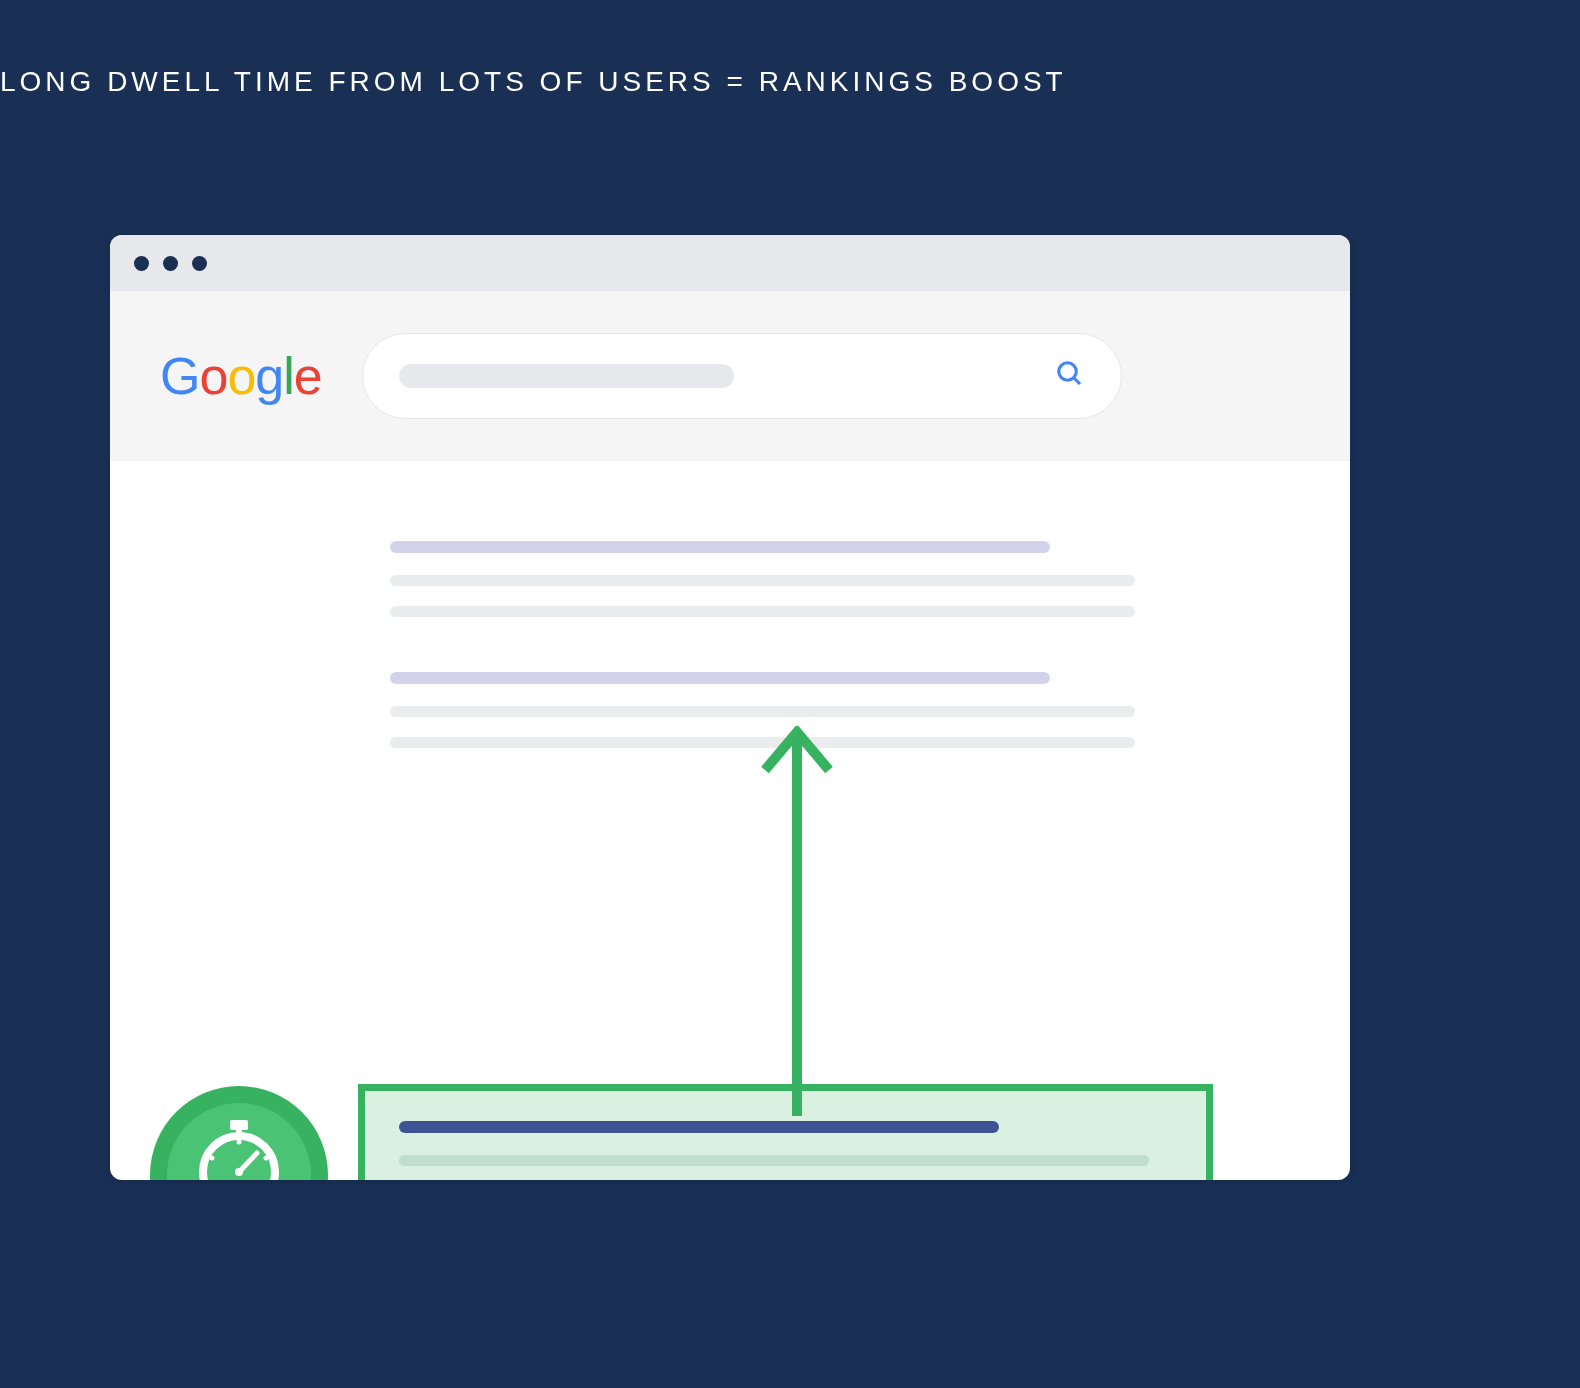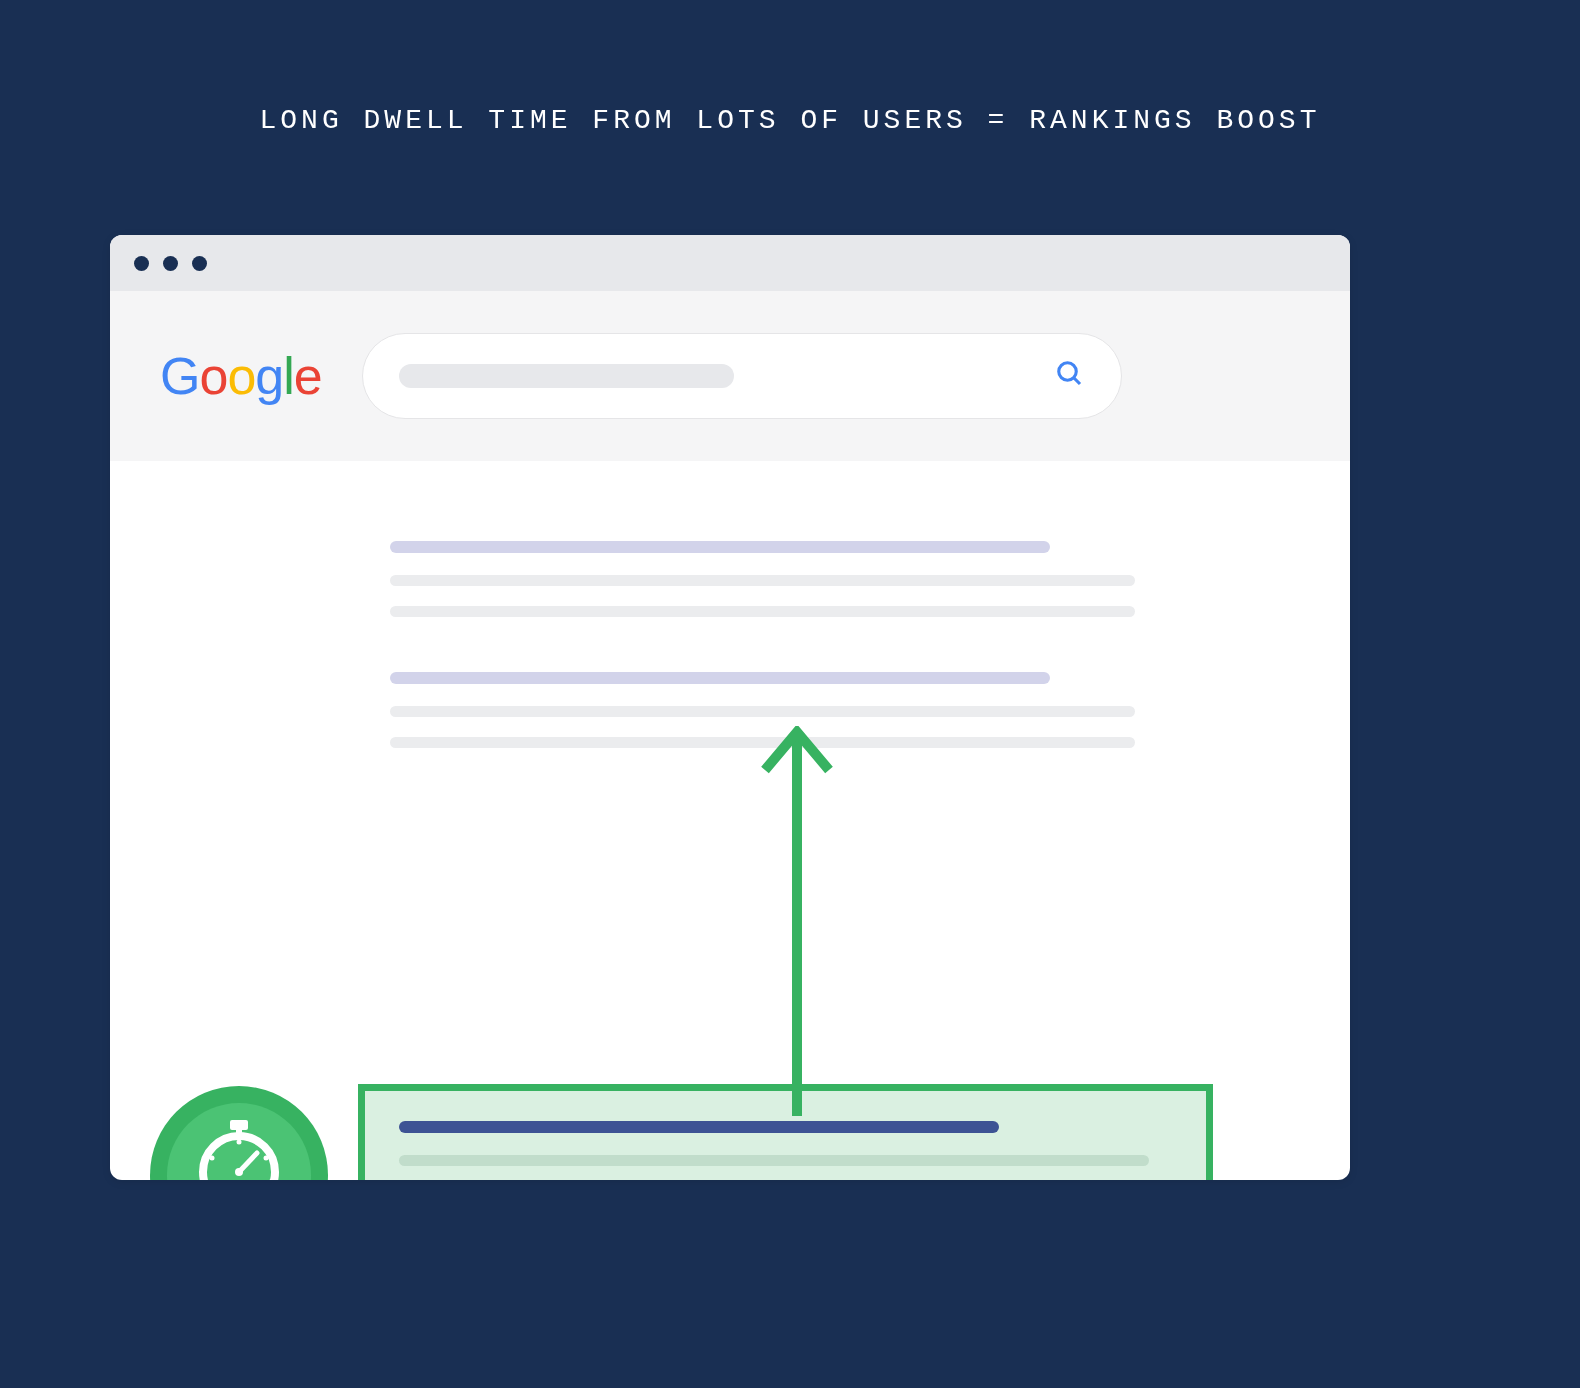--- a/index.html
+++ b/index.html
@@ -12,24 +12,22 @@
       width: 1580px;
       height: 1388px;
       font-family: -apple-system, BlinkMacSystemFont, "Segoe UI", Helvetica, Arial, sans-serif;
       position: relative;
     }
     .title {
       color: #ffffff;
       font-size: 28px;
       font-weight: 400;
       letter-spacing: 4px;
-      text-align: center;
-      padding-top: 105px;
+      padding-top: 66px;
       text-transform: uppercase;
-      font-family: Liberation Mono, monospace;
     }
     .browser-window {
       position: absolute;
       left: 110px;
       top: 235px;
       width: 1240px;
       height: 945px;
       background: #ffffff;
       border-radius: 12px;
       overflow: hidden;

